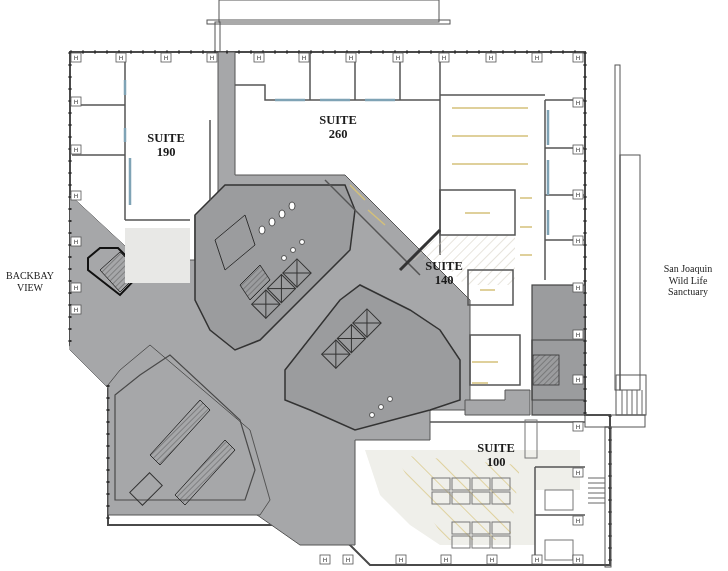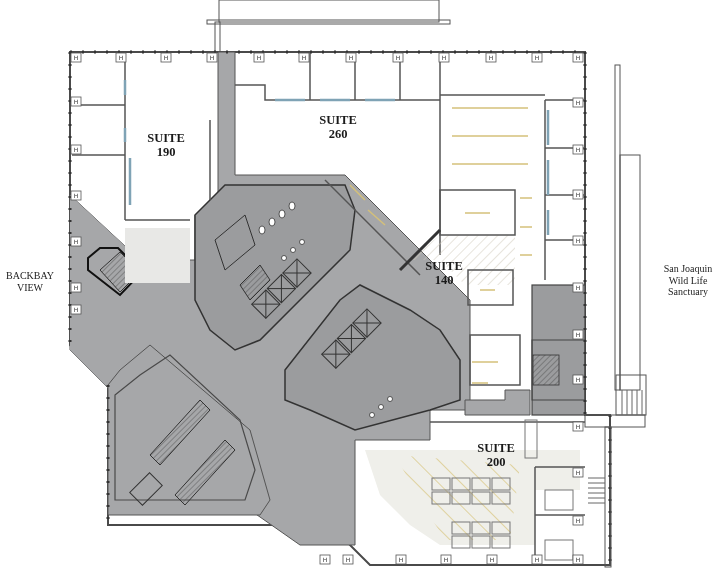--- a/index.html
+++ b/index.html
@@ -371,21 +371,21 @@
 <div class="lbl suite" style="left:318px;top:113px;width:40px;">
   <div>SUITE</div>
   <div>260</div>
 </div>
 <div class="lbl suite" style="left:424px;top:259px;width:40px;">
   <div>SUITE</div>
   <div>140</div>
 </div>
 <div class="lbl suite" style="left:476px;top:441px;width:40px;">
   <div>SUITE</div>
-  <div>200</div>
+  <div>100</div>
 </div>
 
 <div class="lbl side" style="left:0px;top:270px;width:60px;">
   <div>BACKBAY</div>
   <div>VIEW</div>
 </div>
 <div class="lbl side" style="left:648px;top:263px;width:80px;">
   <div>San Joaquin</div>
   <div>Wild Life</div>
   <div>Sanctuary</div>

